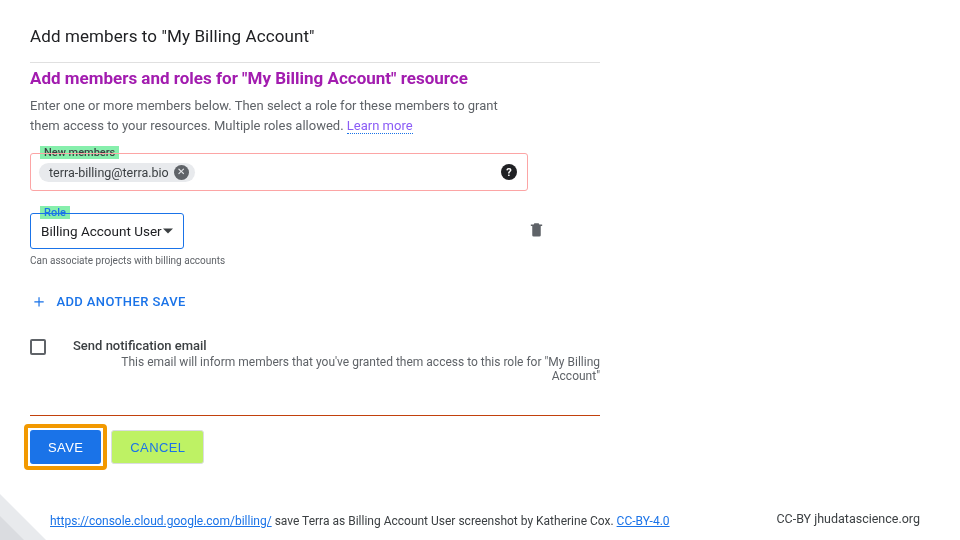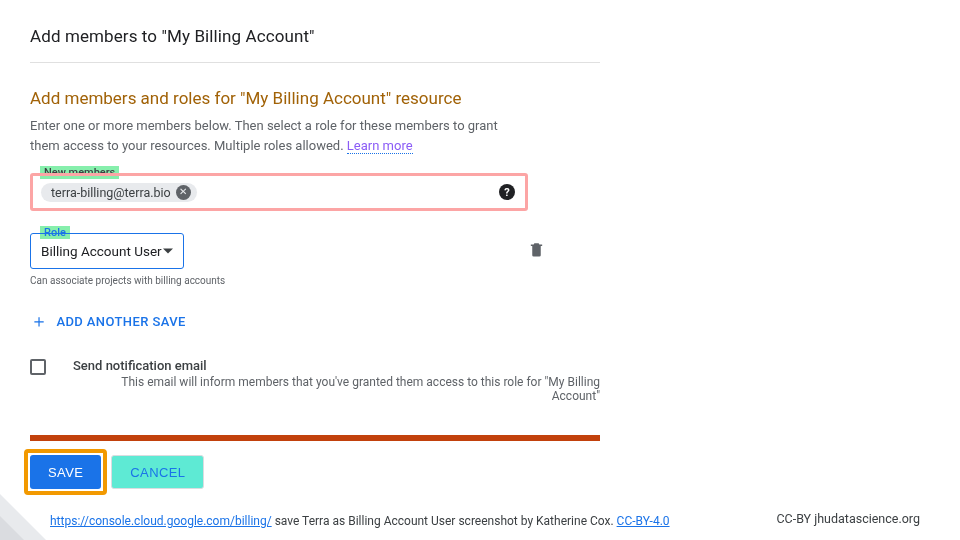--- a/index.html
+++ b/index.html
@@ -21,24 +21,24 @@
   .dialog-title {
     font-size: 17px;
     font-weight: 400;
     color: #202124;
     padding-bottom: 16px;
     border-bottom: 1px solid #e0e0e0;
     letter-spacing: 0.1px;
   }
   .section-title {
     font-size: 17px;
-    font-weight: 400;
-    margin-top: 25px;
+    font-weight: 700;
+    margin-top: 5px;
     margin-bottom: 8px;
-    color: #a16207;
+    color: #a21caf;
   }
   .section-desc {
     font-size: 13px;
     color: #5f6368;
     line-height: 1.5;
     max-width: 490px;
   }
   .section-desc a {
     color: #8b5cf6;
     text-decoration: none;
@@ -53,21 +53,21 @@
     top: -7px;
     left: 10px;
     background: #86efac;
     padding: 0 4px;
     font-size: 11px;
     color: #3c4043;
     font-weight: 500;
   }
   .field-label.blue { color: #1a73e8; }
   .members-box {
-    border: 3px solid #fca5a5;
+    border: 1px solid #fca5a5;
     border-radius: 3px;
     padding: 6px 36px 6px 8px;
     min-height: 38px;
     display: flex;
     align-items: center;
     gap: 4px;
     position: relative;
     width: 498px;
   }
   .chip {
@@ -185,21 +185,21 @@
     font-weight: 500;
   }
   .notify-desc {
     font-size: 12px;
     color: #5f6368;
     margin-top: 2px;
     text-align: right;
   }
   .button-row {
     margin-top: 32px;
-    border-top: 6px solid #c2410c;
+    border-top: 1px solid #c2410c;
     padding-top: 14px;
     display: flex;
     gap: 10px;
     align-items: flex-end;
   }
   .btn {
     height: 34px;
     padding: 0 18px;
     border-radius: 3px;
     font-size: 13px;
@@ -209,21 +209,21 @@
     align-items: center;
     justify-content: center;
     cursor: pointer;
     border: none;
   }
   .btn-primary {
     background: #1a73e8;
     color: #fff;
   }
   .btn-secondary {
-    background: #5eead4;
+    background: #bef264;
     color: #1a73e8;
     border: 1px solid #dadce0;
   }
   .highlight-ring {
     position: absolute;
     border: 4px solid #f29900;
     border-radius: 4px;
     pointer-events: none;
   }
   .dogear {

